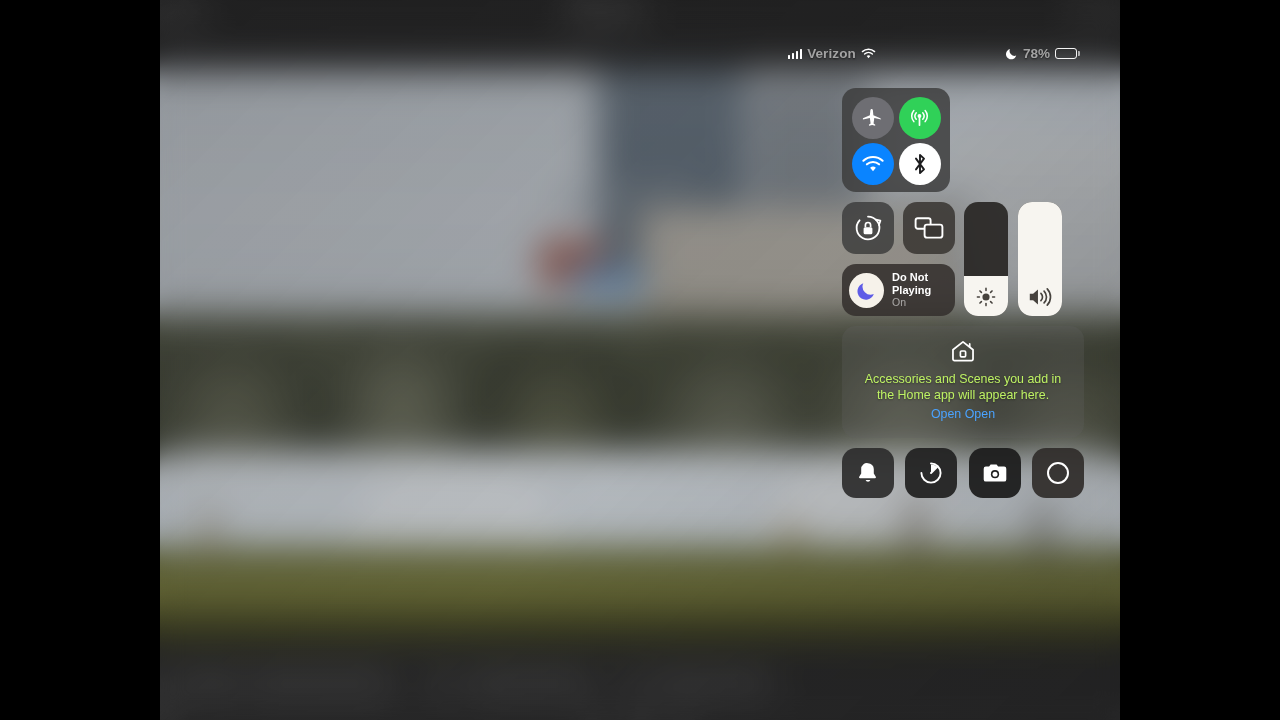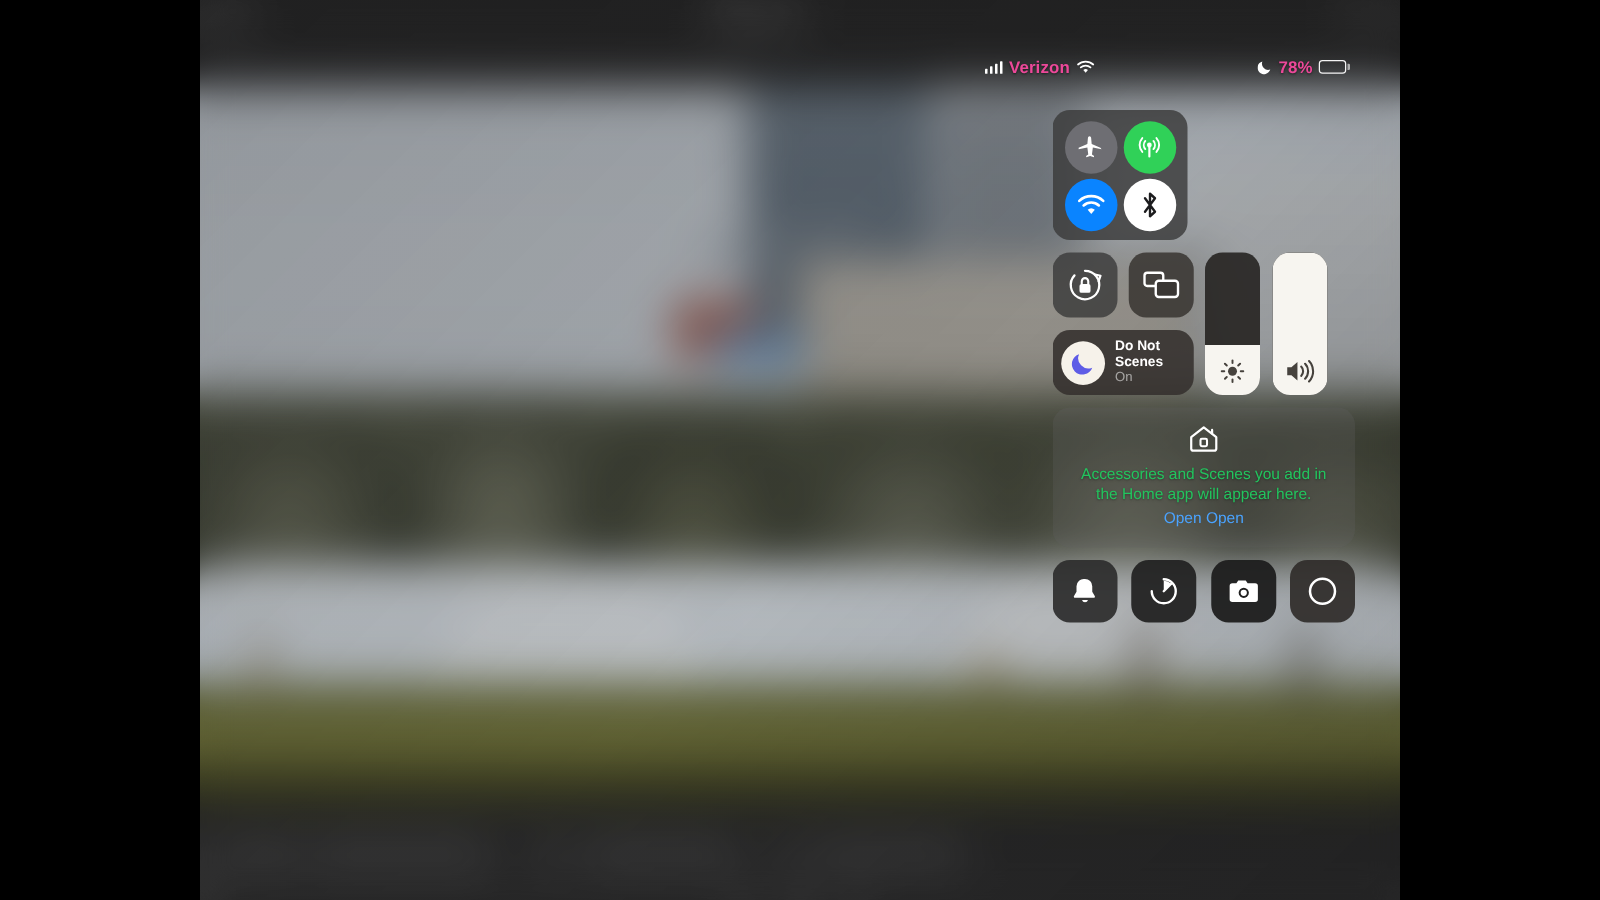--- a/index.html
+++ b/index.html
@@ -113,21 +113,21 @@
   #cc-scrim {
     position:absolute; inset:0;
     background:linear-gradient(135deg, rgba(22,22,24,.30) 0%, rgba(20,20,22,.22) 55%, rgba(18,18,20,.34) 100%);
     backdrop-filter:blur(12px);
   }
 
   
   #status-bar {
     position:absolute; right:40px; top:46px;
     display:flex; align-items:center; gap:130px;
-    color:#ec4899; font-size:13.5px; font-weight:600; letter-spacing:.1px;
+    color:#a3a3a3; font-size:13.5px; font-weight:600; letter-spacing:.1px;
     text-shadow:0 1px 2px rgba(0,0,0,.55);
   }
   .sb-group { display:flex; align-items:center; gap:5px; }
   .sig { display:flex; align-items:flex-end; gap:1.5px; height:10px; }
   .sig i { display:block; width:2.5px; background:#fff; border-radius:.5px; }
   .sig i:nth-child(1){height:3.5px;} .sig i:nth-child(2){height:5.5px;}
   .sig i:nth-child(3){height:7.5px;} .sig i:nth-child(4){height:10px;}
   .batt { display:flex; align-items:center; }
   .batt-body { width:22px; height:11px; border:1.4px solid rgba(255,255,255,.95);
     border-radius:3px; padding:1.2px; }
@@ -184,21 +184,21 @@
   #volume { left:176px; top:114px; }
   .sl-fill { position:absolute; left:0; bottom:0; width:100%; background:#f7f5f0; }
   .sl-icon { position:absolute; left:0; bottom:0; width:100%; height:38px;
     display:flex; align-items:center; justify-content:center; }
 
   
   #home-module { left:0; top:238px; width:242px; height:112px;
     background:rgba(96,96,96,.28); display:flex; flex-direction:column;
     align-items:center; padding-top:12px; }
   #home-icon { width:26px; height:26px; margin-bottom:8px; }
-  #home-text { color:#22c55e; font-size:12.4px; text-align:center; line-height:1.28;
+  #home-text { color:#bef264; font-size:12.4px; text-align:center; line-height:1.28;
     width:205px; text-shadow:0 1px 2px rgba(0,0,0,.4); }
   #open-home { color:#4aa3ff; font-size:12.4px; margin-top:3px; cursor:pointer; }
 
   
   #shortcuts { position:absolute; left:0; top:360px; width:242px; height:50px;
     display:flex; justify-content:space-between; }
   .sc { width:52px; height:50px; border-radius:14px;
     display:flex; align-items:center; justify-content:center; }
   .sc-a { background:rgba(44,44,44,.92); }
   .sc-b { background:rgba(34,34,34,.94); }
@@ -360,21 +360,21 @@
         </div>
       </div>
 
       <div class="module" id="dnd">
         <div id="dnd-badge">
           <svg width="20" height="21" viewBox="0 0 20 21">
             <path d="M16.8 14.1A8.1 8.1 0 0 1 6.3 3.3 8.4 8.4 0 1 0 16.8 14.1z" fill="#5e5ce6"></path>
           </svg>
         </div>
         <div id="dnd-text">
-          <div id="dnd-title">Do Not Scenes</div>
+          <div id="dnd-title">Do Not Playing</div>
           <div id="dnd-state">On</div>
         </div>
       </div>
 
       <div class="slider" id="brightness">
         <div class="sl-fill" style="height:35%"></div>
         <div class="sl-icon">
           <svg width="22" height="22" viewBox="0 0 24 24">
             <circle cx="12" cy="12" r="3.9" fill="#46423d"></circle>
             <g stroke="#46423d" stroke-width="1.7" stroke-linecap="round">

